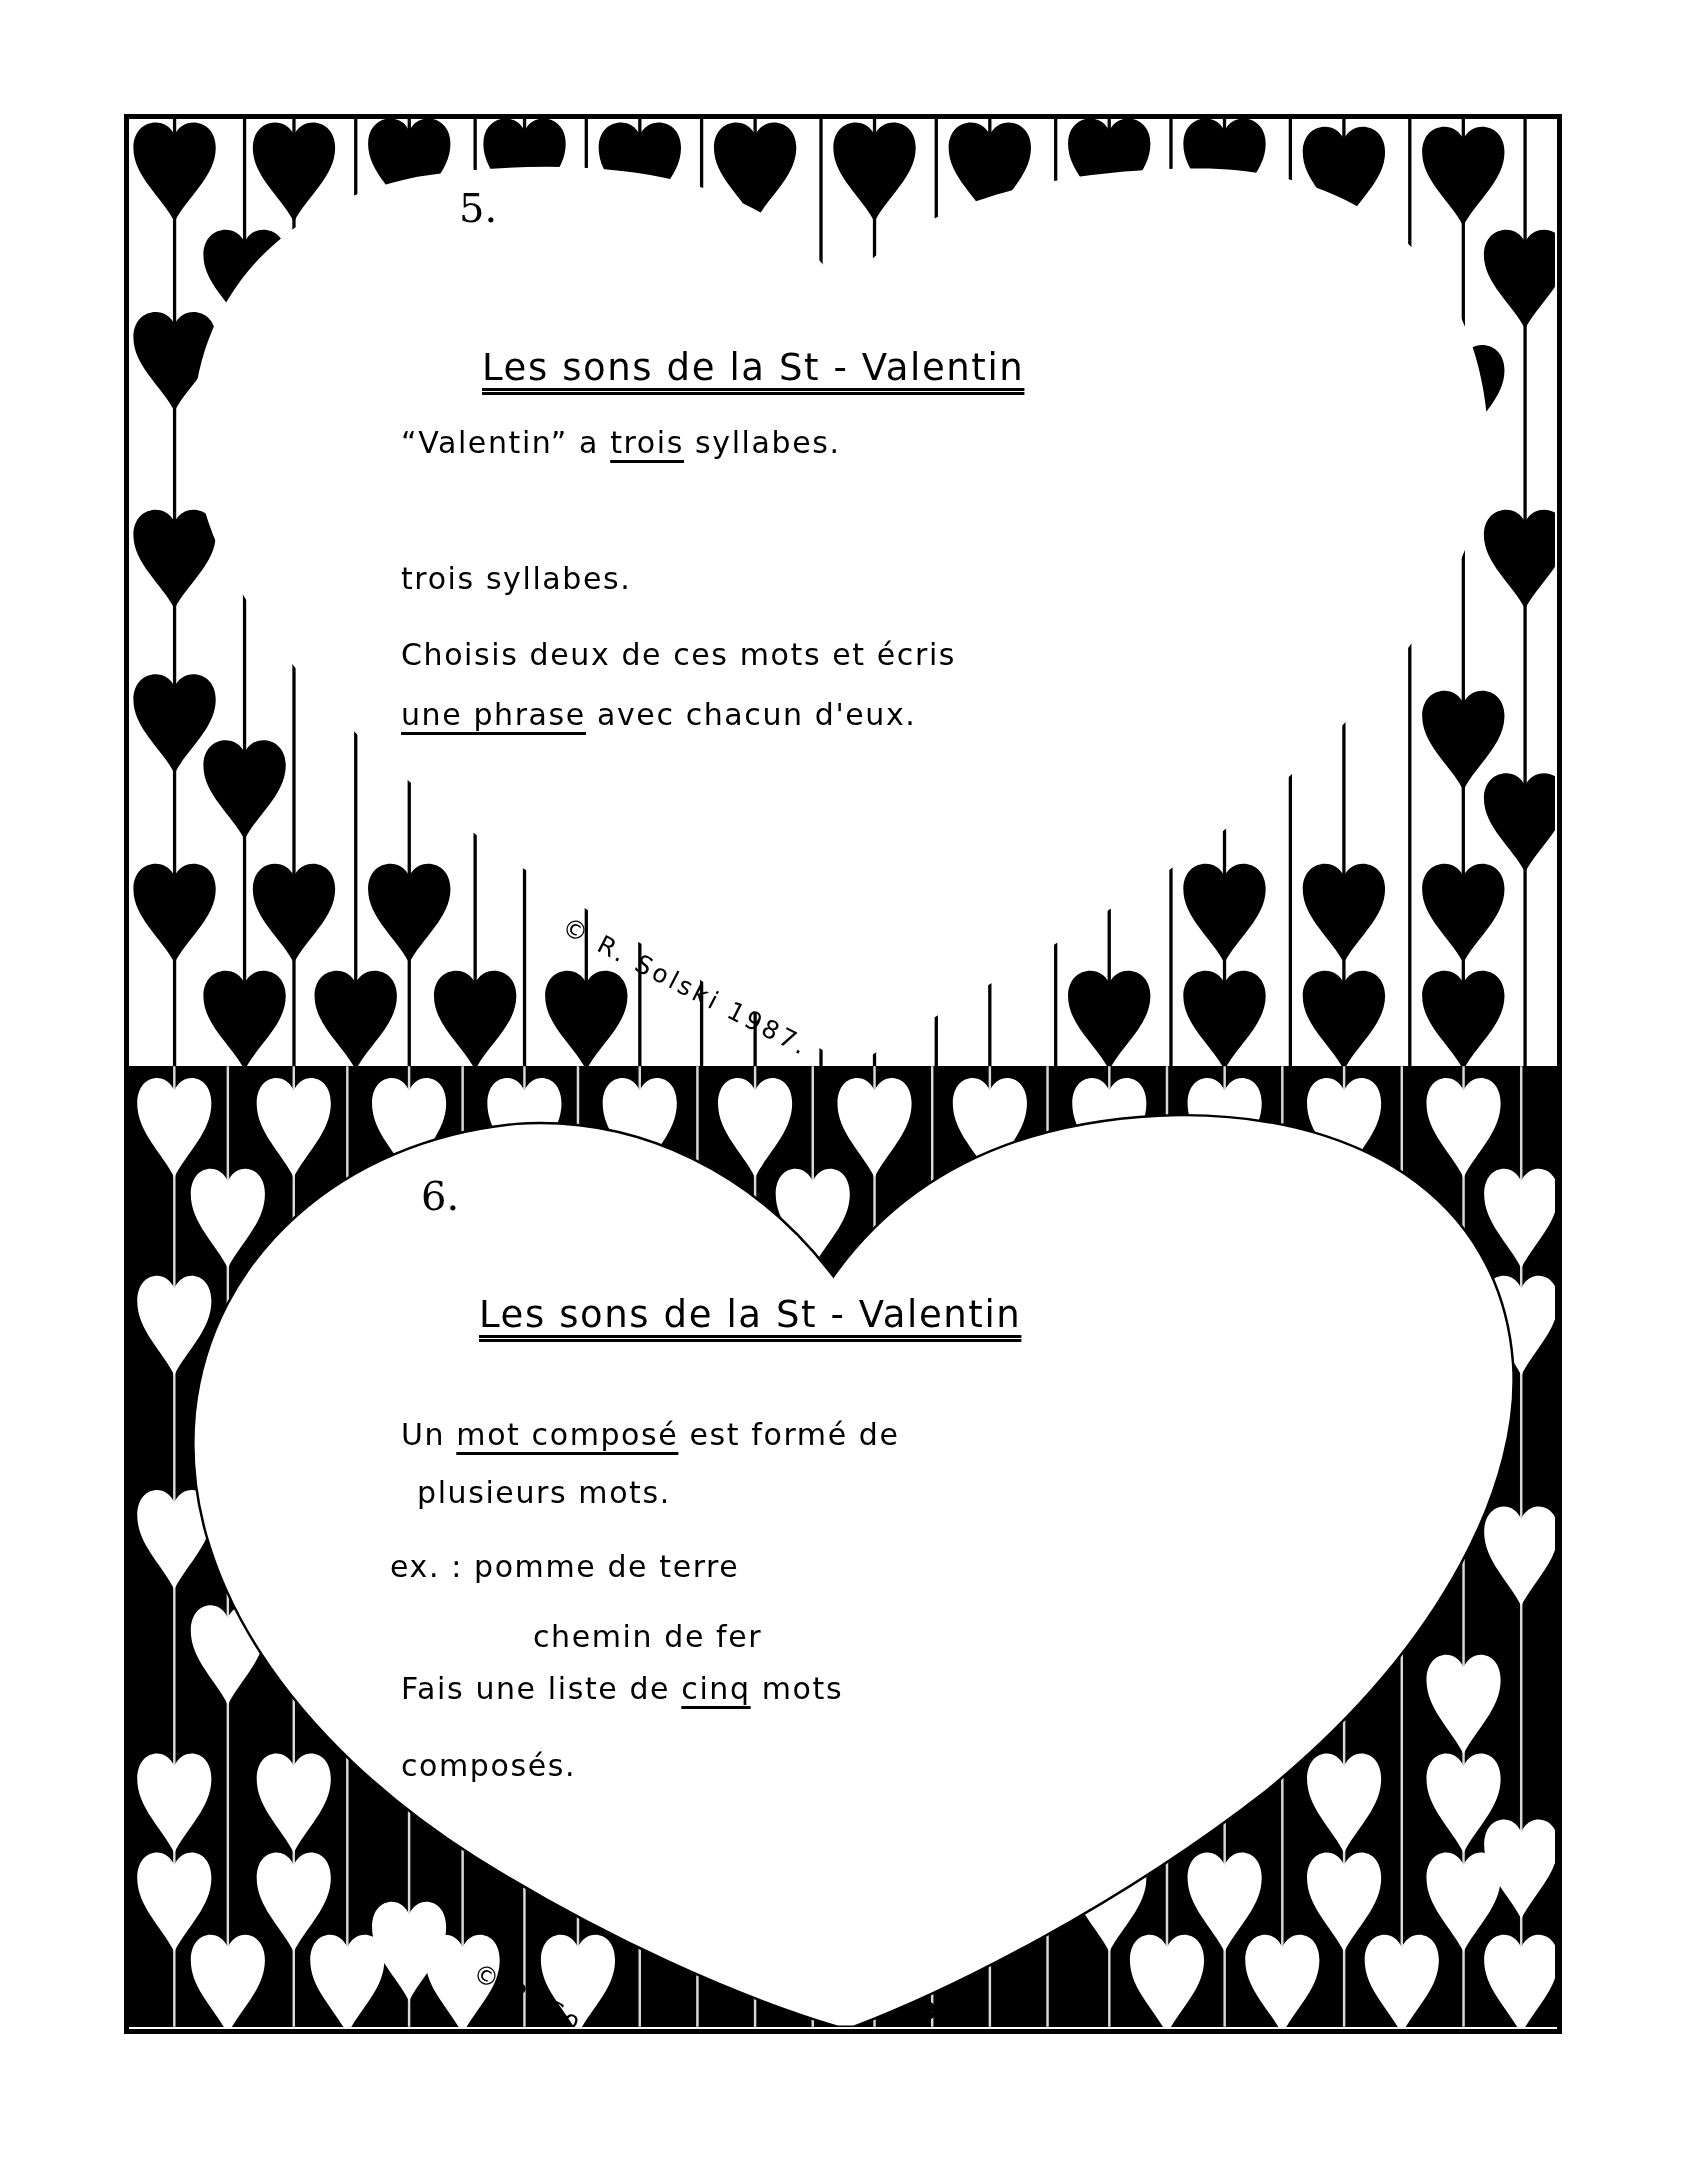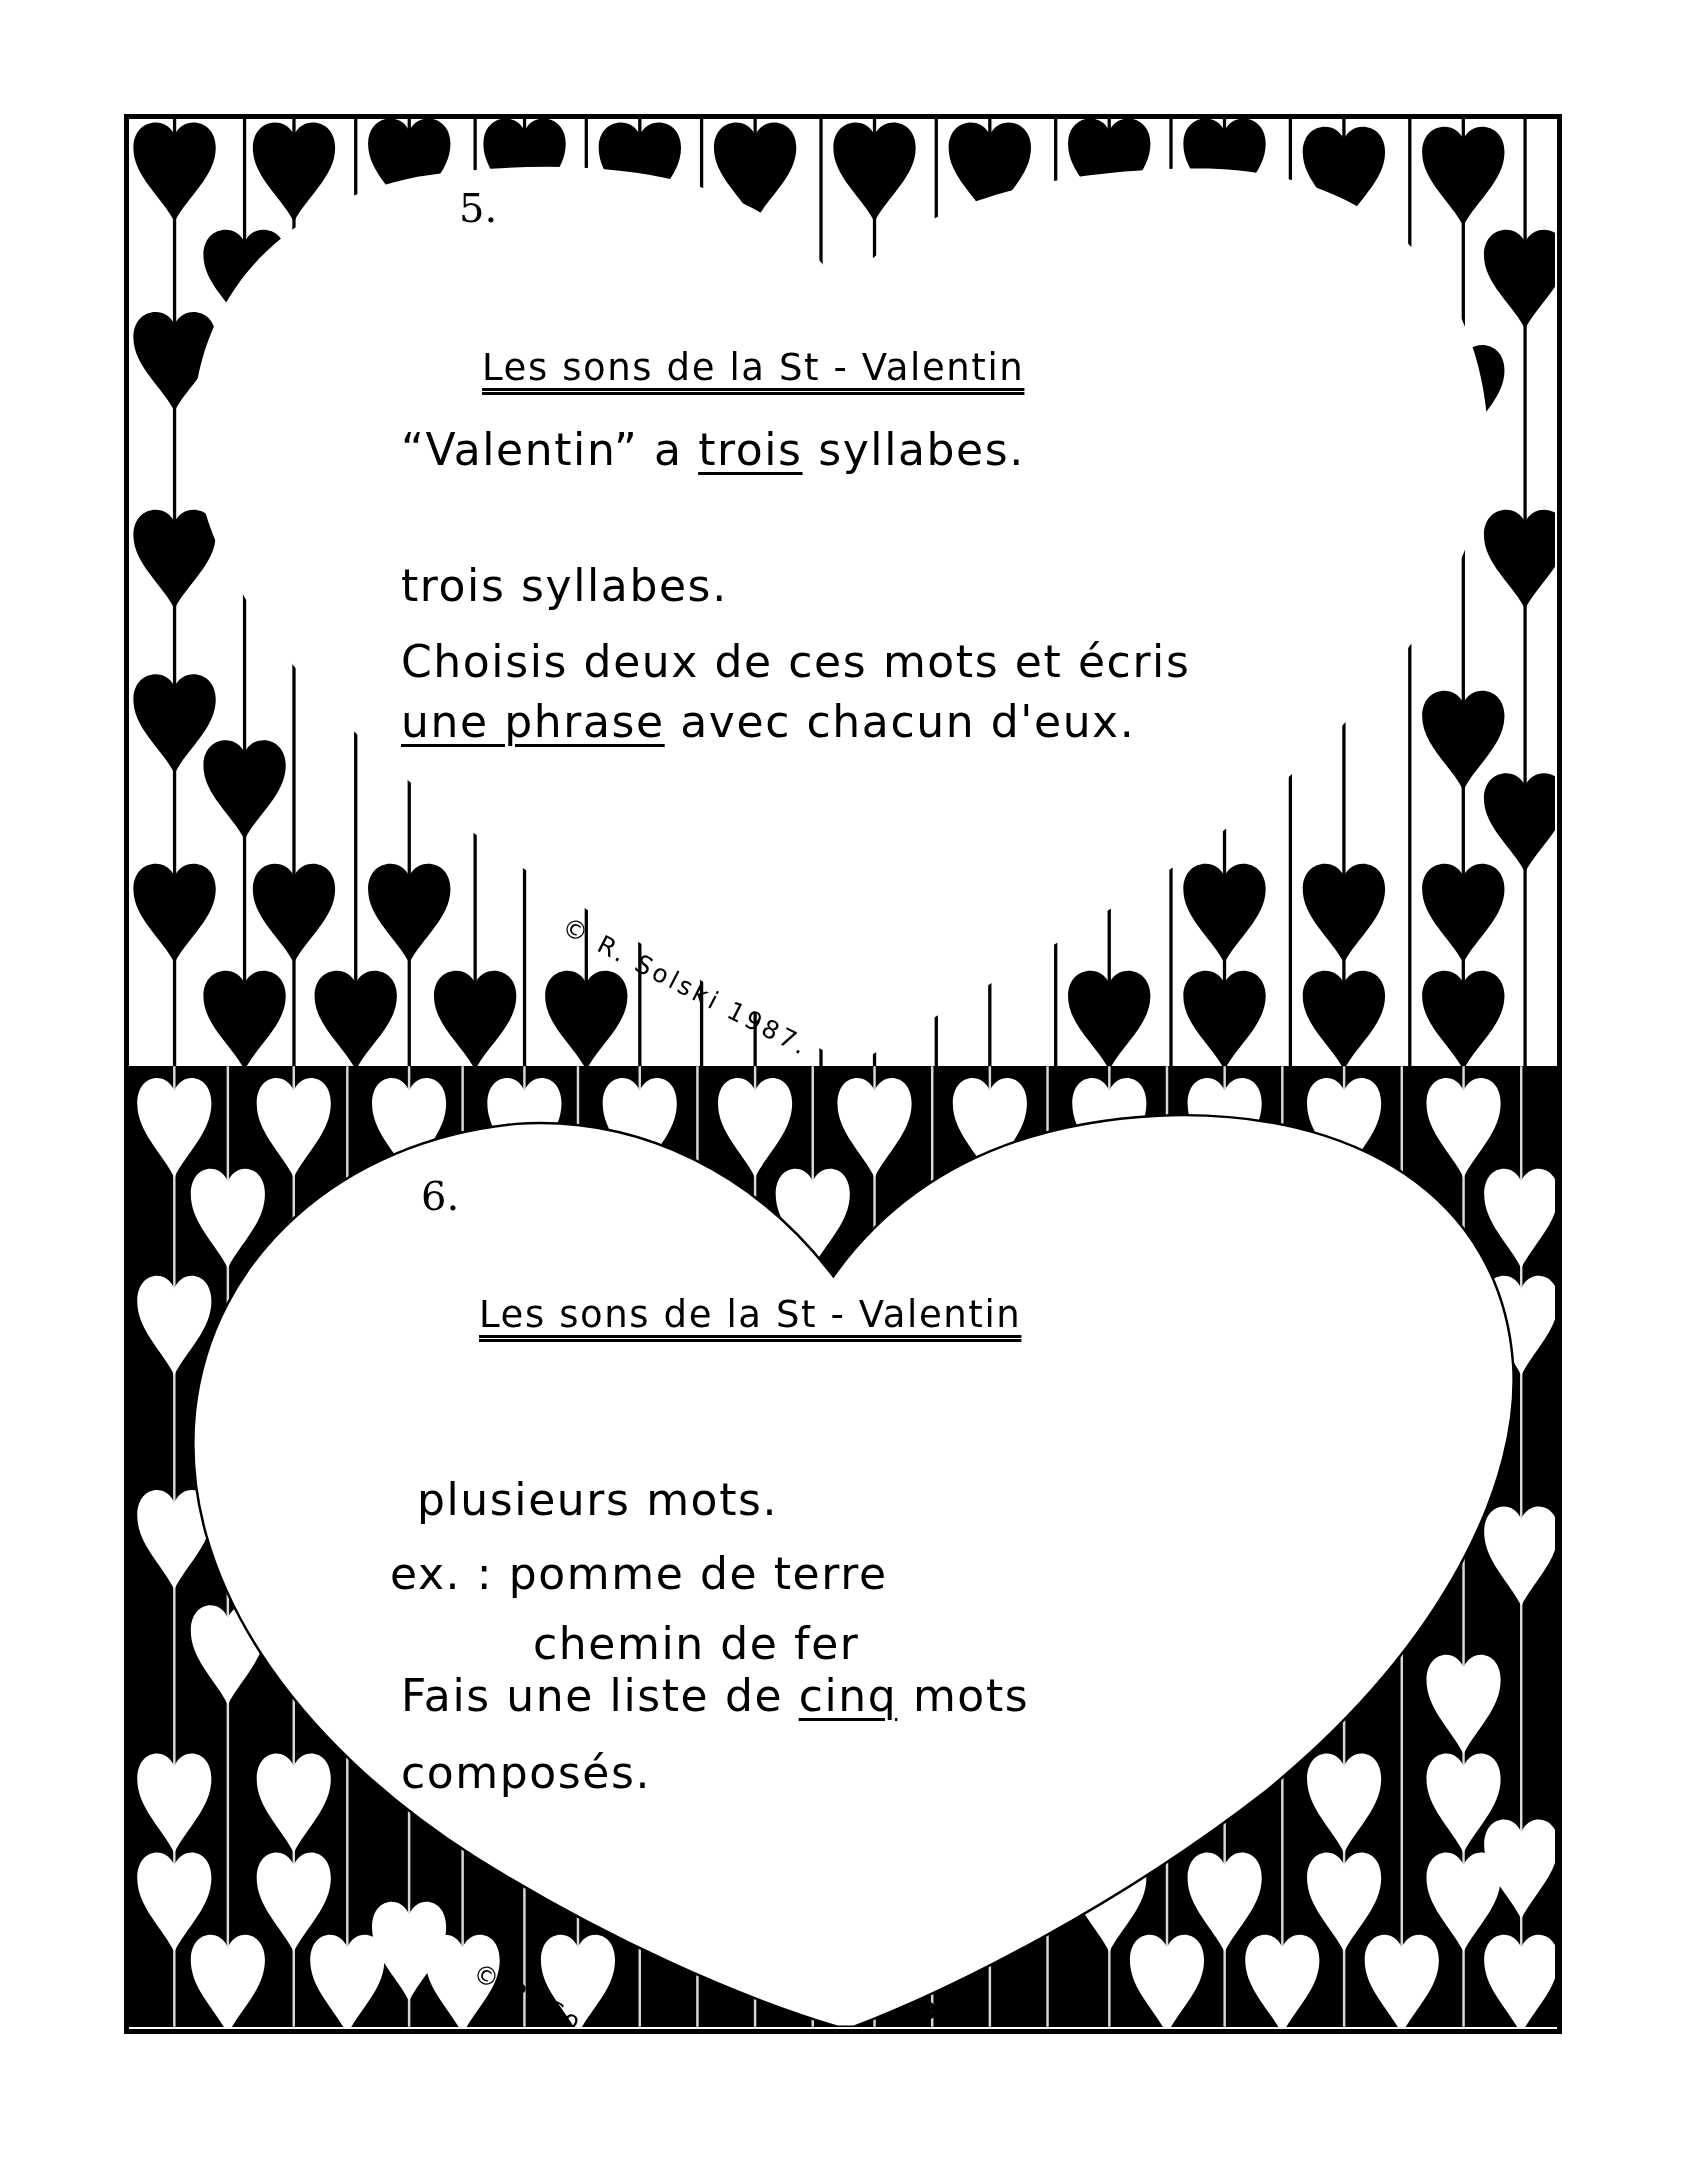--- a/index.html
+++ b/index.html
@@ -8,21 +8,21 @@
   .frame { position:absolute; left:124px; top:114px; width:1438px; height:1920px;
            border:5.8px solid #000; box-sizing:border-box; }
   .panel { position:absolute; left:0; width:100%; overflow:hidden; }
   .panel-top { top:0; height:947px; background:#fff; }
   .panel-bottom { top:947px; height:961px; background:#000; }
   svg.bg { position:absolute; left:0; top:0; }
   .num { position:absolute; font-family:"DejaVu Serif", serif; font-size:40px; }
   .title { position:absolute; font-size:37px; letter-spacing:1.6px; white-space:nowrap;
            text-decoration:underline; text-decoration-style:double; text-underline-offset:8.2px;
            text-decoration-thickness:2.5px; }
-  .line { position:absolute; font-size:44px; letter-spacing:1.6px; white-space:nowrap; line-height:1; }
+  .line { position:absolute; font-size:30px; letter-spacing:1.6px; white-space:nowrap; line-height:1; }
   .u { text-decoration:underline; text-underline-offset:6.6px; text-decoration-thickness:3.3px; }
   .copy { position:absolute; font-size:25px; white-space:nowrap; transform-origin:left center; letter-spacing:3.3px; }
   .pagenum { position:absolute; font-size:25px; font-weight:bold; }
 </style>
 </head>
 <body>
 
 <div class="frame">
 
   <div class="panel panel-top">
@@ -193,20 +193,23 @@
         <use href="#hw" x="1545" y="1100"></use>
           <use href="#hw" x="1690" y="1100"></use>
       </g>
 
       <path d="M855,255 C760,130 620,60 470,70 C260,90 100,230 80,420 C60,620 200,820 420,960 C580,1060 740,1130 860,1166 L880,1166 C1000,1120 1200,1020 1380,880 C1600,700 1690,500 1680,360 C1665,160 1490,50 1250,60 C1050,70 930,150 855,255 Z" fill="#fff" stroke="#000" stroke-width="3"></path>
     </svg>
 
     <div class="num" style="left:292px; top:107px;">6.</div>
     <div class="title" style="left:350px; top:227px;">Les sons de la St - Valentin</div>
 
+    <div class="line" style="left:272px; top:354px;">
+      <span>Un </span><span class="u">mot composé</span><span>  est formé de</span>
+    </div>
     <div class="line" style="left:288px; top:412px;">
       <span>plusieurs mots.</span>
     </div>
     <div class="line" style="left:261px; top:486px;">
       <span>ex. :  pomme de terre</span>
     </div>
     <div class="line" style="left:404px; top:556px;">
       <span>          chemin de fer</span>
     </div>
     <div class="line" style="left:272px; top:608px;">

